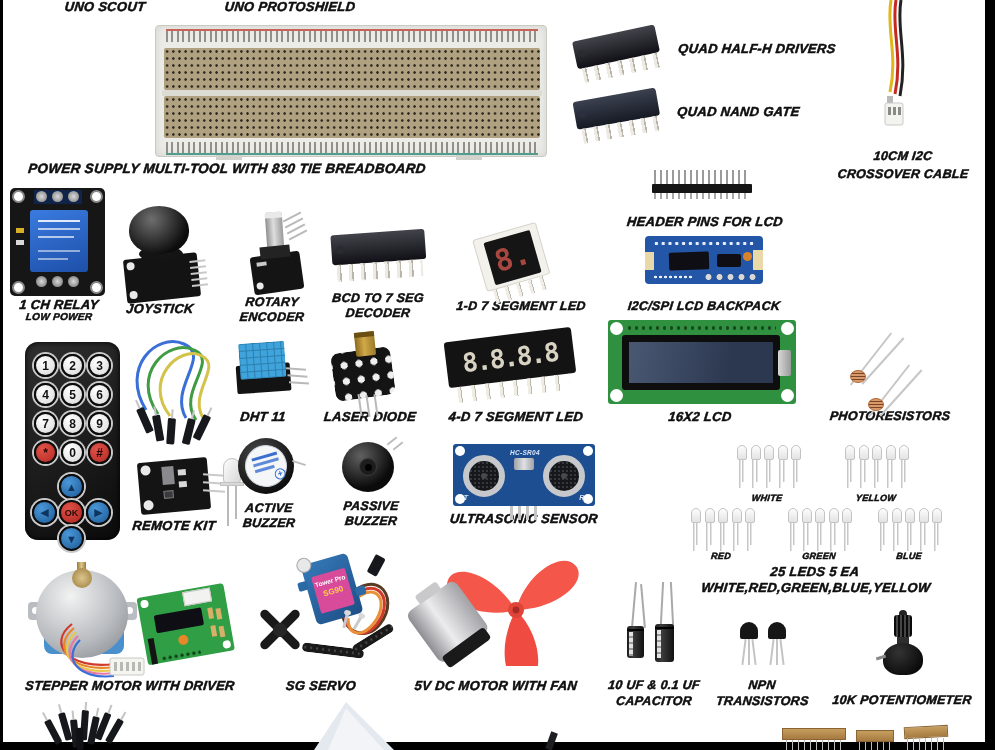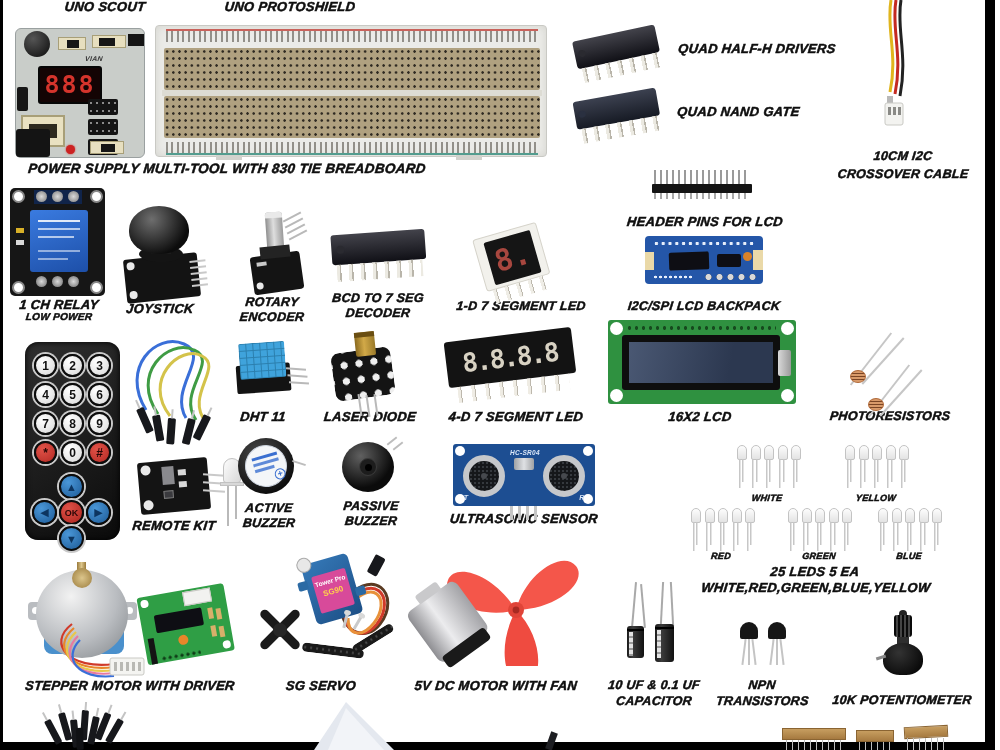--- a/index.html
+++ b/index.html
@@ -79,44 +79,20 @@
   <div class="lbl" style="left:698px;top:581px;width:236px;font-size:13px">WHITE,RED,GREEN,BLUE,YELLOW</div>
   <div class="lbl" style="left:14px;top:679px;width:232px;font-size:13px">STEPPER MOTOR WITH DRIVER</div>
   <div class="lbl" style="left:274px;top:679px;width:94px;font-size:13px">SG SERVO</div>
   <div class="lbl" style="left:402px;top:679px;width:188px;font-size:13px">5V DC MOTOR WITH FAN</div>
   <div class="lbl" style="left:606px;top:679px;width:96px;font-size:12.5px">10 UF &amp; 0.1 UF</div>
   <div class="lbl" style="left:606px;top:695px;width:96px;font-size:12.5px">CAPACITOR</div>
   <div class="lbl" style="left:722px;top:679px;width:80px;font-size:12.5px">NPN</div>
   <div class="lbl" style="left:716px;top:695px;width:92px;font-size:12.5px">TRANSISTORS</div>
   <div class="lbl" style="left:818px;top:694px;width:168px;font-size:12.5px">10K POTENTIOMETER</div>
 
-  <div class="abs" style="left:15px;top:28px;width:130px;height:130px;background:#c9cdc9;border:1px solid #9aa0a0;border-radius:6px">
-    <div class="abs" style="left:8px;top:2px;width:26px;height:26px;border-radius:50%;background:radial-gradient(circle at 35% 30%,#555,#0b0b0b)"></div>
-    <div class="abs" style="left:42px;top:8px;width:28px;height:13px;background:#e7dfbf;border:1px solid #a89f78">
-        <div class="abs" style="left:8px;top:2px;width:12px;height:8px;background:#161616"></div>
-      </div>
-    <div class="abs" style="left:76px;top:6px;width:34px;height:13px;background:#e7dfbf;border:1px solid #a89f78">
-        <div class="abs" style="left:6px;top:2px;width:16px;height:8px;background:#161616"></div>
-      </div>
-    <div class="abs" style="left:112px;top:5px;width:16px;height:12px;background:#141414"></div>
-    <div class="lbl" style="left:58px;top:26px;width:40px;font-size:7px;color:#333;-webkit-text-stroke:0">VIAN</div>
-    <div class="abs seg" style="left:22px;top:37px;width:64px;height:38px;background:#140404;border:2px solid #060606;border-radius:3px;color:#d5342c;font-size:25px;letter-spacing:2px;text-align:center;line-height:34px">888</div>
-    <div class="abs" style="left:1px;top:58px;width:11px;height:24px;background:#161616;border-radius:2px"></div>
-    <div class="abs" style="left:5px;top:86px;width:44px;height:32px;background:#e9e1c1;border:2px solid #a89f78">
-        <div class="abs" style="left:6px;top:7px;width:28px;height:14px;background:#2e2a20"></div>
-      </div>
-    <div class="abs" style="left:0px;top:100px;width:34px;height:28px;background:#141414;border-radius:3px"></div>
-    <div class="abs" style="left:50px;top:116px;width:9px;height:9px;border-radius:50%;background:#c22;box-shadow:0 0 2px #c22"></div>
-    <div class="abs" style="left:72px;top:70px;width:30px;height:16px;background:#141414;border-radius:2px;background-image:radial-gradient(circle,#8a8a8a .9px,transparent 1.2px);background-size:6px 8px"></div>
-    <div class="abs" style="left:72px;top:90px;width:30px;height:16px;background:#141414;border-radius:2px;background-image:radial-gradient(circle,#8a8a8a .9px,transparent 1.2px);background-size:6px 8px"></div>
-    <div class="abs" style="left:72px;top:110px;width:30px;height:16px;background:#141414;border-radius:2px;background-image:radial-gradient(circle,#8a8a8a .9px,transparent 1.2px);background-size:6px 8px"></div>
-    <div class="abs" style="left:74px;top:112px;width:34px;height:13px;background:#e7dfbf;border:1px solid #a89f78;top:112px">
-        <div class="abs" style="left:10px;top:2px;width:14px;height:8px;background:#161616"></div>
-      </div>
-  </div>
 
   <div class="abs" style="left:155px;top:25px;width:392px;height:132px;background:#ebebe8;border:1px solid #c9c9c4;border-radius:4px;box-shadow:inset 0 0 8px #d3d3cd">
     <div class="abs" style="left:10px;top:5px;width:372px;height:11px;background:repeating-linear-gradient(90deg,#4a453c 0 2px,transparent 2px 5px,#4a453c 5px 7px,transparent 7px 11px);opacity:.55"></div>
     <div class="abs" style="left:10px;top:3px;width:372px;height:2px;background:#c04038;opacity:.8"></div>
     <div class="abs" style="left:8px;top:22px;width:376px;height:42px;background:#b0a180;background-image:radial-gradient(circle,#2f2a22 1.1px,transparent 1.45px);background-size:6.2px 7px;border-radius:2px"></div>
     <div class="abs" style="left:6px;top:64px;width:380px;height:6px;background:#dddcd4"></div>
     <div class="abs" style="left:8px;top:70px;width:376px;height:42px;background:#b0a180;background-image:radial-gradient(circle,#2f2a22 1.1px,transparent 1.45px);background-size:6.2px 7px;border-radius:2px"></div>
     <div class="abs" style="left:10px;top:116px;width:372px;height:11px;background:repeating-linear-gradient(90deg,#4a453c 0 2px,transparent 2px 5px,#4a453c 5px 7px,transparent 7px 11px);opacity:.55"></div>
     <div class="abs" style="left:10px;top:127px;width:372px;height:2px;background:#2e8b7a;opacity:.8"></div>
     <div class="abs" style="left:60px;top:129px;width:26px;height:5px;background:#d2d2cd"></div>

